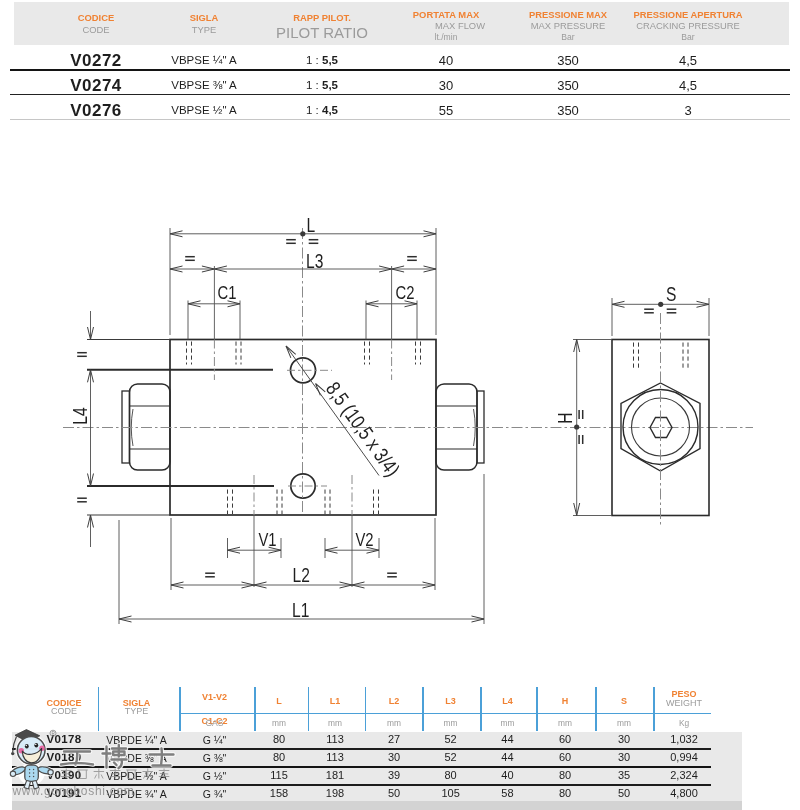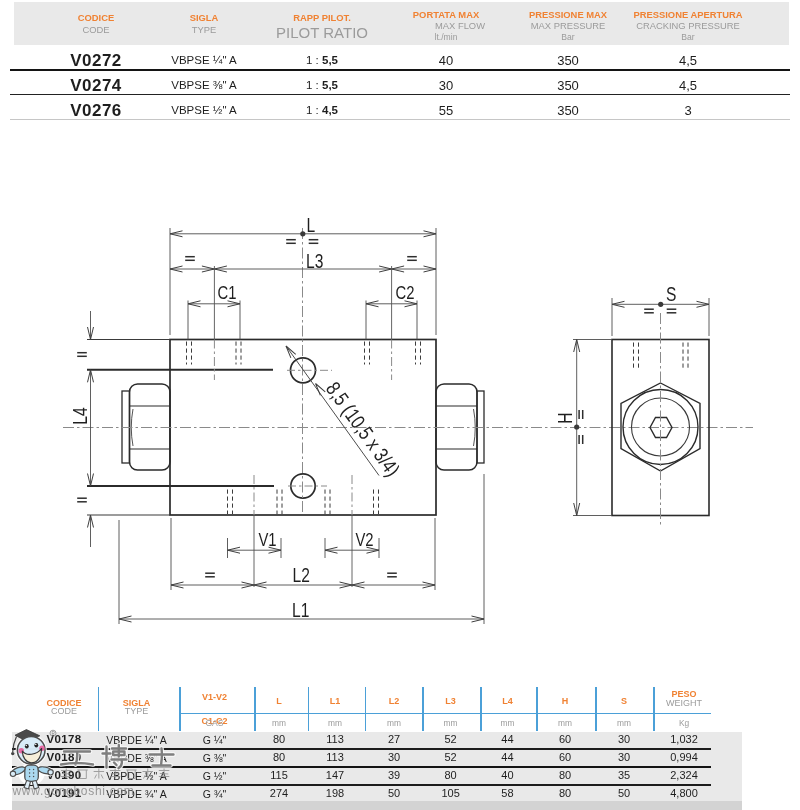--- a/index.html
+++ b/index.html
@@ -119,32 +119,32 @@
 <div class="t dk" style="left:450.6px;top:752.28px;font-size:11px;">52</div>
 <div class="t dk" style="left:507.4px;top:752.28px;font-size:11px;">44</div>
 <div class="t dk" style="left:565px;top:752.28px;font-size:11px;">60</div>
 <div class="t dk" style="left:624px;top:752.28px;font-size:11px;">30</div>
 <div class="t dk" style="left:684px;top:752.28px;font-size:11px;">0,994</div>
 
 <div class="t dk" style="left:64px;top:770.02px;font-size:11.5px;font-weight:bold;letter-spacing:0.3px;">V0190</div>
 <div class="t dk" style="left:136.5px;top:770.54px;font-size:10.5px;">VBPDE ½" A</div>
 <div class="t dk" style="left:214.5px;top:770.54px;font-size:10.5px;">G ½"</div>
 <div class="t dk" style="left:279px;top:770.28px;font-size:11px;">115</div>
-<div class="t dk" style="left:335px;top:770.28px;font-size:11px;">147</div>
+<div class="t dk" style="left:335px;top:770.28px;font-size:11px;">181</div>
 <div class="t dk" style="left:394px;top:770.28px;font-size:11px;">39</div>
 <div class="t dk" style="left:450.6px;top:770.28px;font-size:11px;">80</div>
 <div class="t dk" style="left:507.4px;top:770.28px;font-size:11px;">40</div>
 <div class="t dk" style="left:565px;top:770.28px;font-size:11px;">80</div>
 <div class="t dk" style="left:624px;top:770.28px;font-size:11px;">35</div>
 <div class="t dk" style="left:684px;top:770.28px;font-size:11px;">2,324</div>
 
 <div class="t dk" style="left:64px;top:788.02px;font-size:11.5px;font-weight:bold;letter-spacing:0.3px;">V0191</div>
 <div class="t dk" style="left:136.5px;top:788.54px;font-size:10.5px;">VBPDE ¾" A</div>
 <div class="t dk" style="left:214.5px;top:788.54px;font-size:10.5px;">G ¾"</div>
-<div class="t dk" style="left:279px;top:788.28px;font-size:11px;">274</div>
+<div class="t dk" style="left:279px;top:788.28px;font-size:11px;">158</div>
 <div class="t dk" style="left:335px;top:788.28px;font-size:11px;">198</div>
 <div class="t dk" style="left:394px;top:788.28px;font-size:11px;">50</div>
 <div class="t dk" style="left:450.6px;top:788.28px;font-size:11px;">105</div>
 <div class="t dk" style="left:507.4px;top:788.28px;font-size:11px;">58</div>
 <div class="t dk" style="left:565px;top:788.28px;font-size:11px;">80</div>
 <div class="t dk" style="left:624px;top:788.28px;font-size:11px;">50</div>
 <div class="t dk" style="left:684px;top:788.28px;font-size:11px;">4,800</div>
 
 <div class="ln" style="left:12px;top:748.2px;width:699px;height:1.4px;background:#1c1c1c"></div>
 <div class="ln" style="left:12px;top:765.7px;width:699px;height:2.2px;background:#141414"></div>

